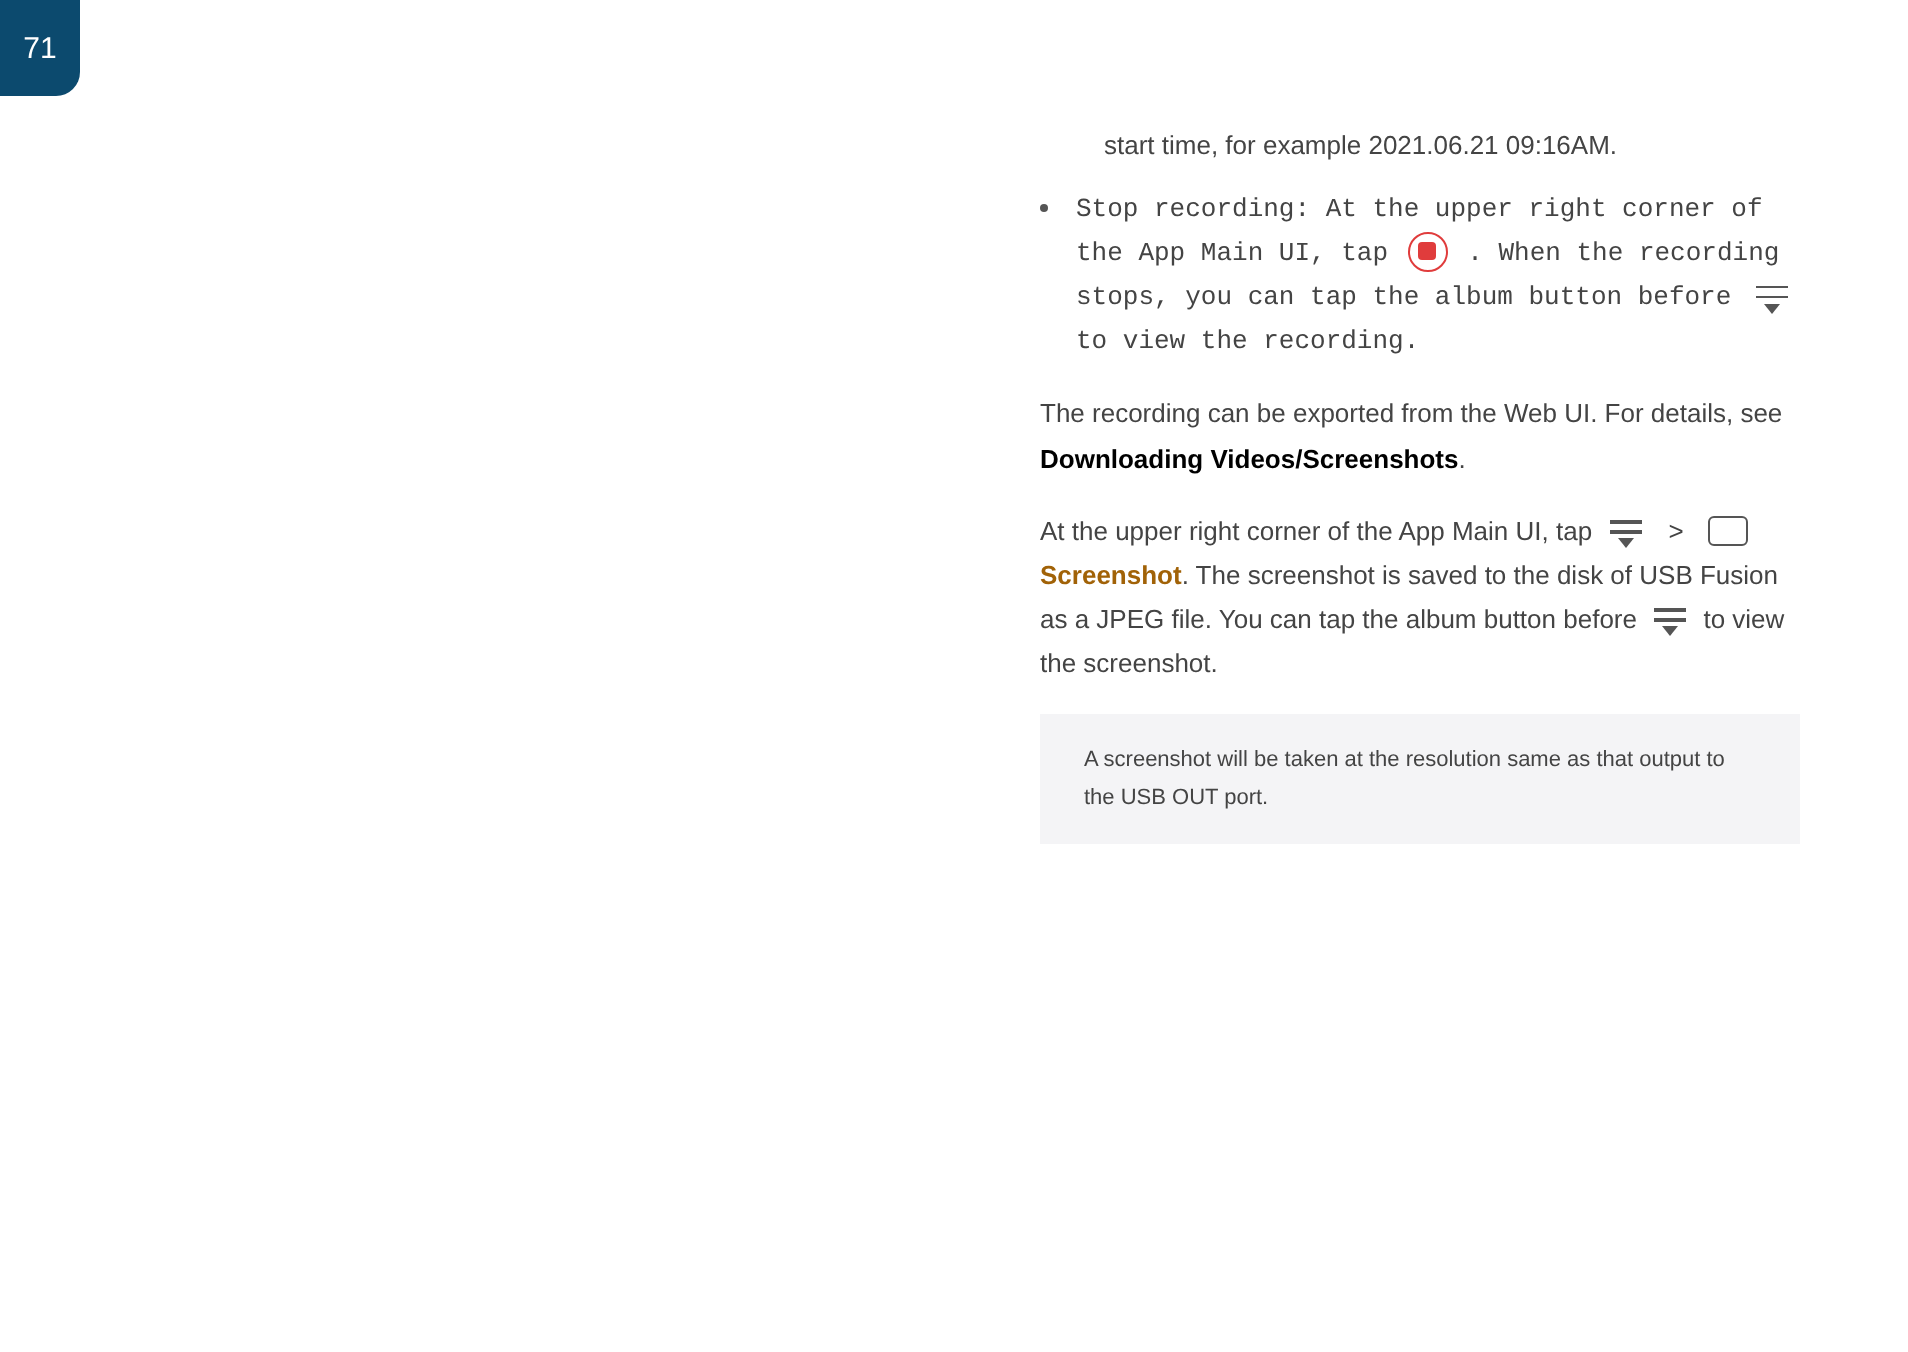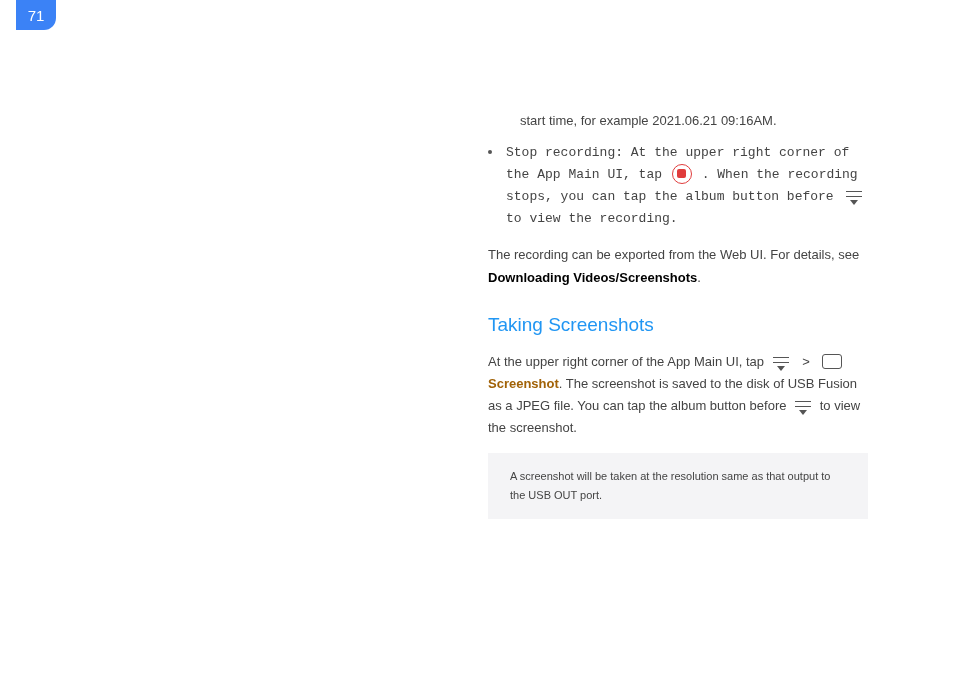--- a/index.html
+++ b/index.html
@@ -9,39 +9,37 @@
     background: #ffffff;
     font-family: "Segoe UI", Arial, sans-serif;
     position: relative;
     color: #333;
   }
   .page-number {
     position: absolute;
     top: 0;
     left: 0;
     width: 40px;
-    height: 30px;
-    background: #3b82f6;
+    height: 48px;
+    background: #0c4a6e;
     color: #fff;
     font-size: 15px;
     display: flex;
     align-items: center;
     justify-content: center;
     border-bottom-right-radius: 12px;
-    margin-left: 16px;
   }
   .content {
     position: absolute;
-    left: 488px;
+    left: 520px;
     top: 62px;
     width: 380px;
     font-size: 13px;
     line-height: 1.7;
     color: #444;
-    margin-top: 48px;
   }
   .line1 {
     margin-left: 32px;
     margin-bottom: 10px;
   }
   .bullet-item {
     position: relative;
     padding-left: 18px;
     margin-bottom: 14px;
     font-family: Liberation Mono, monospace;
@@ -153,21 +151,20 @@
     <span class="icon icon-stop"></span>
     <span> . When the recording stops, you can tap the album button before </span>
     <span class="icon icon-album"></span>
     <span> to view the recording.</span>
   </div>
 
   <div class="para">
     <span>The recording can be exported from the Web UI. For details, see </span><span class="link">Downloading Videos/Screenshots</span><span>.</span>
   </div>
 
-  <h2 class="section">Taking Screenshots</h2>
 
   <div class="para">
     <span>At the upper right corner of the App Main UI, tap </span>
     <span class="icon icon-album"></span>
     <span class="sep">&gt;</span>
     <span class="icon icon-rect"></span>
     <span class="bold">Screenshot</span><span>. The screenshot is saved to the disk of USB Fusion as a JPEG file. You can tap the album button before </span>
     <span class="icon icon-album"></span>
     <span> to view the screenshot.</span>
   </div>

